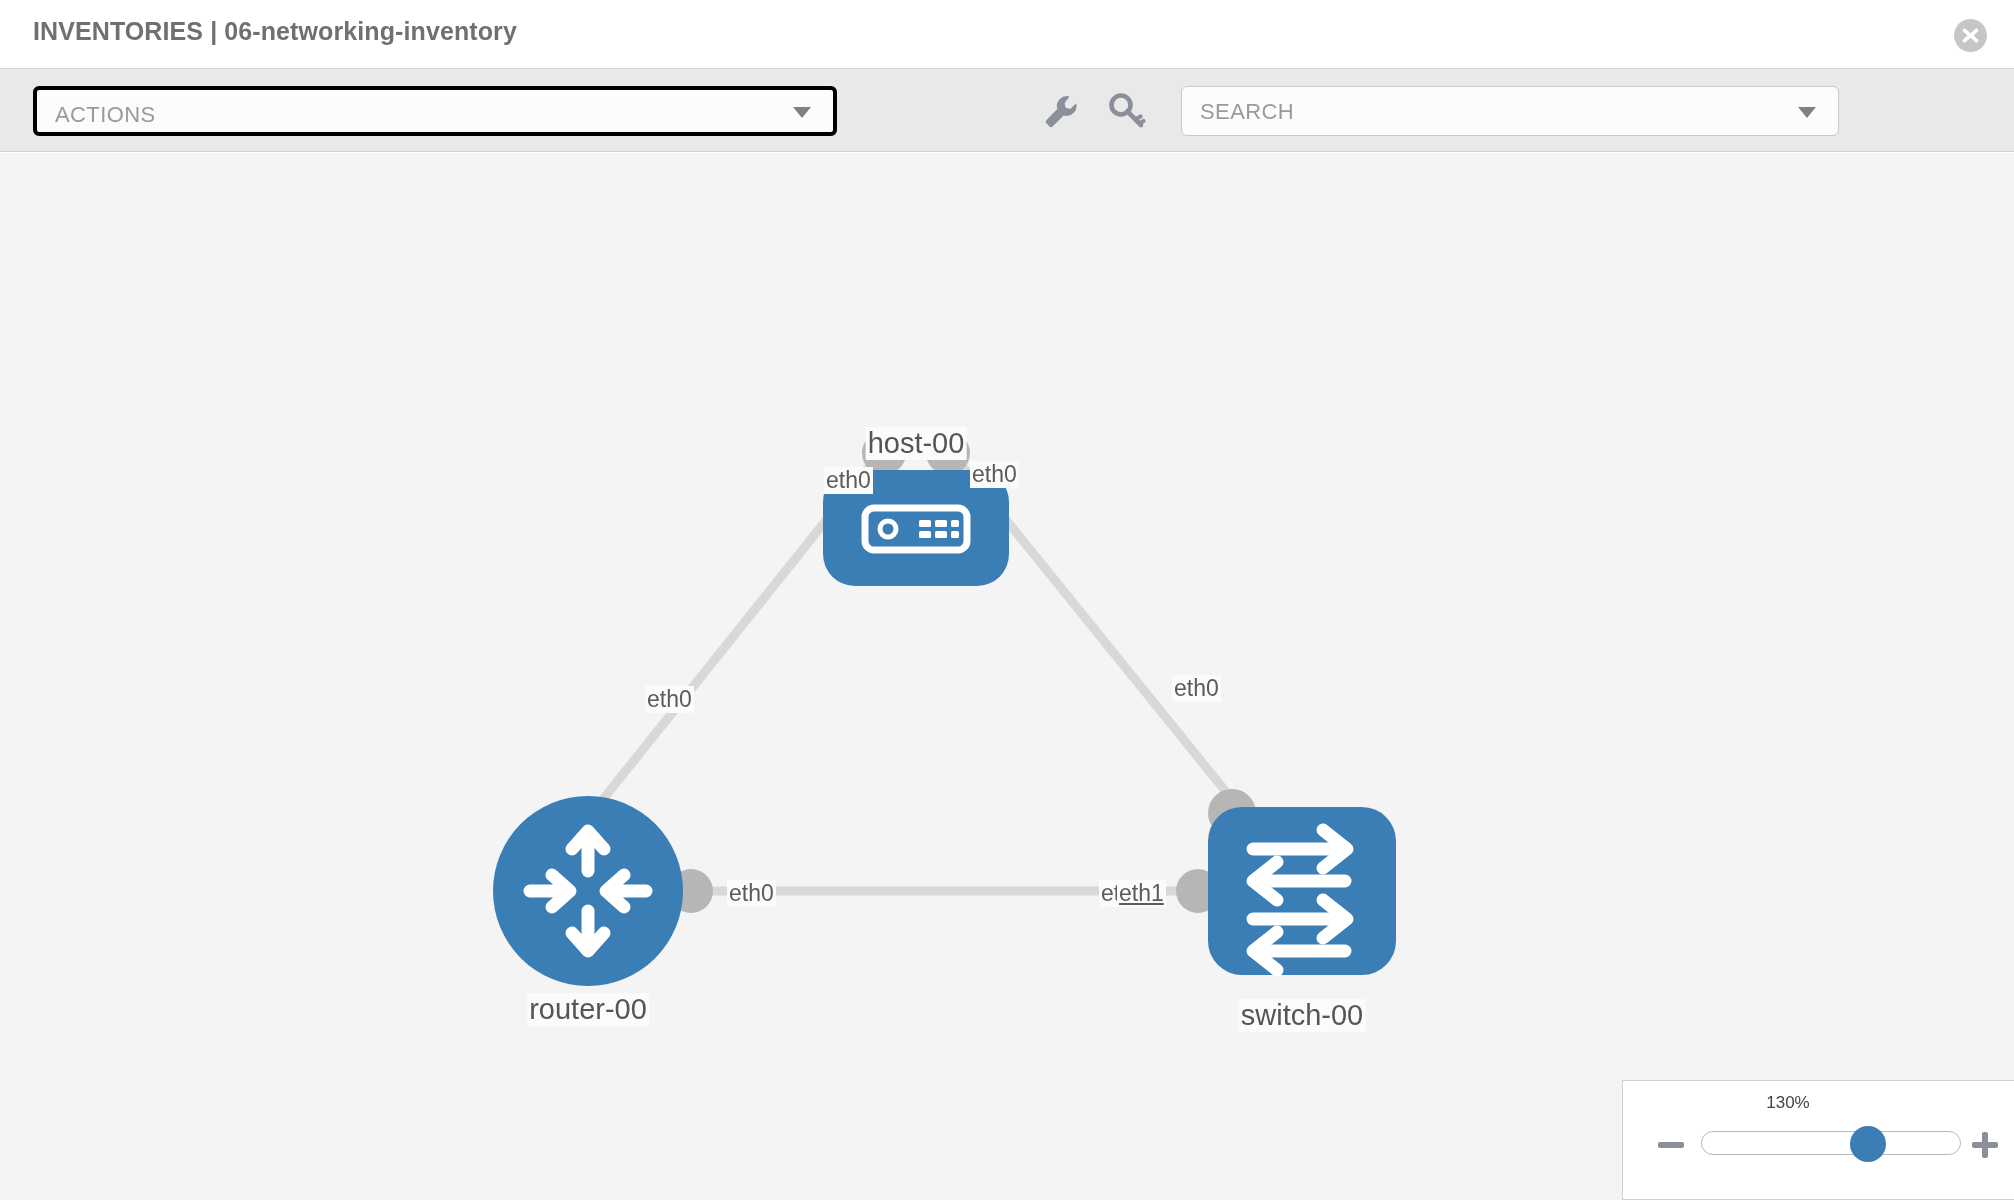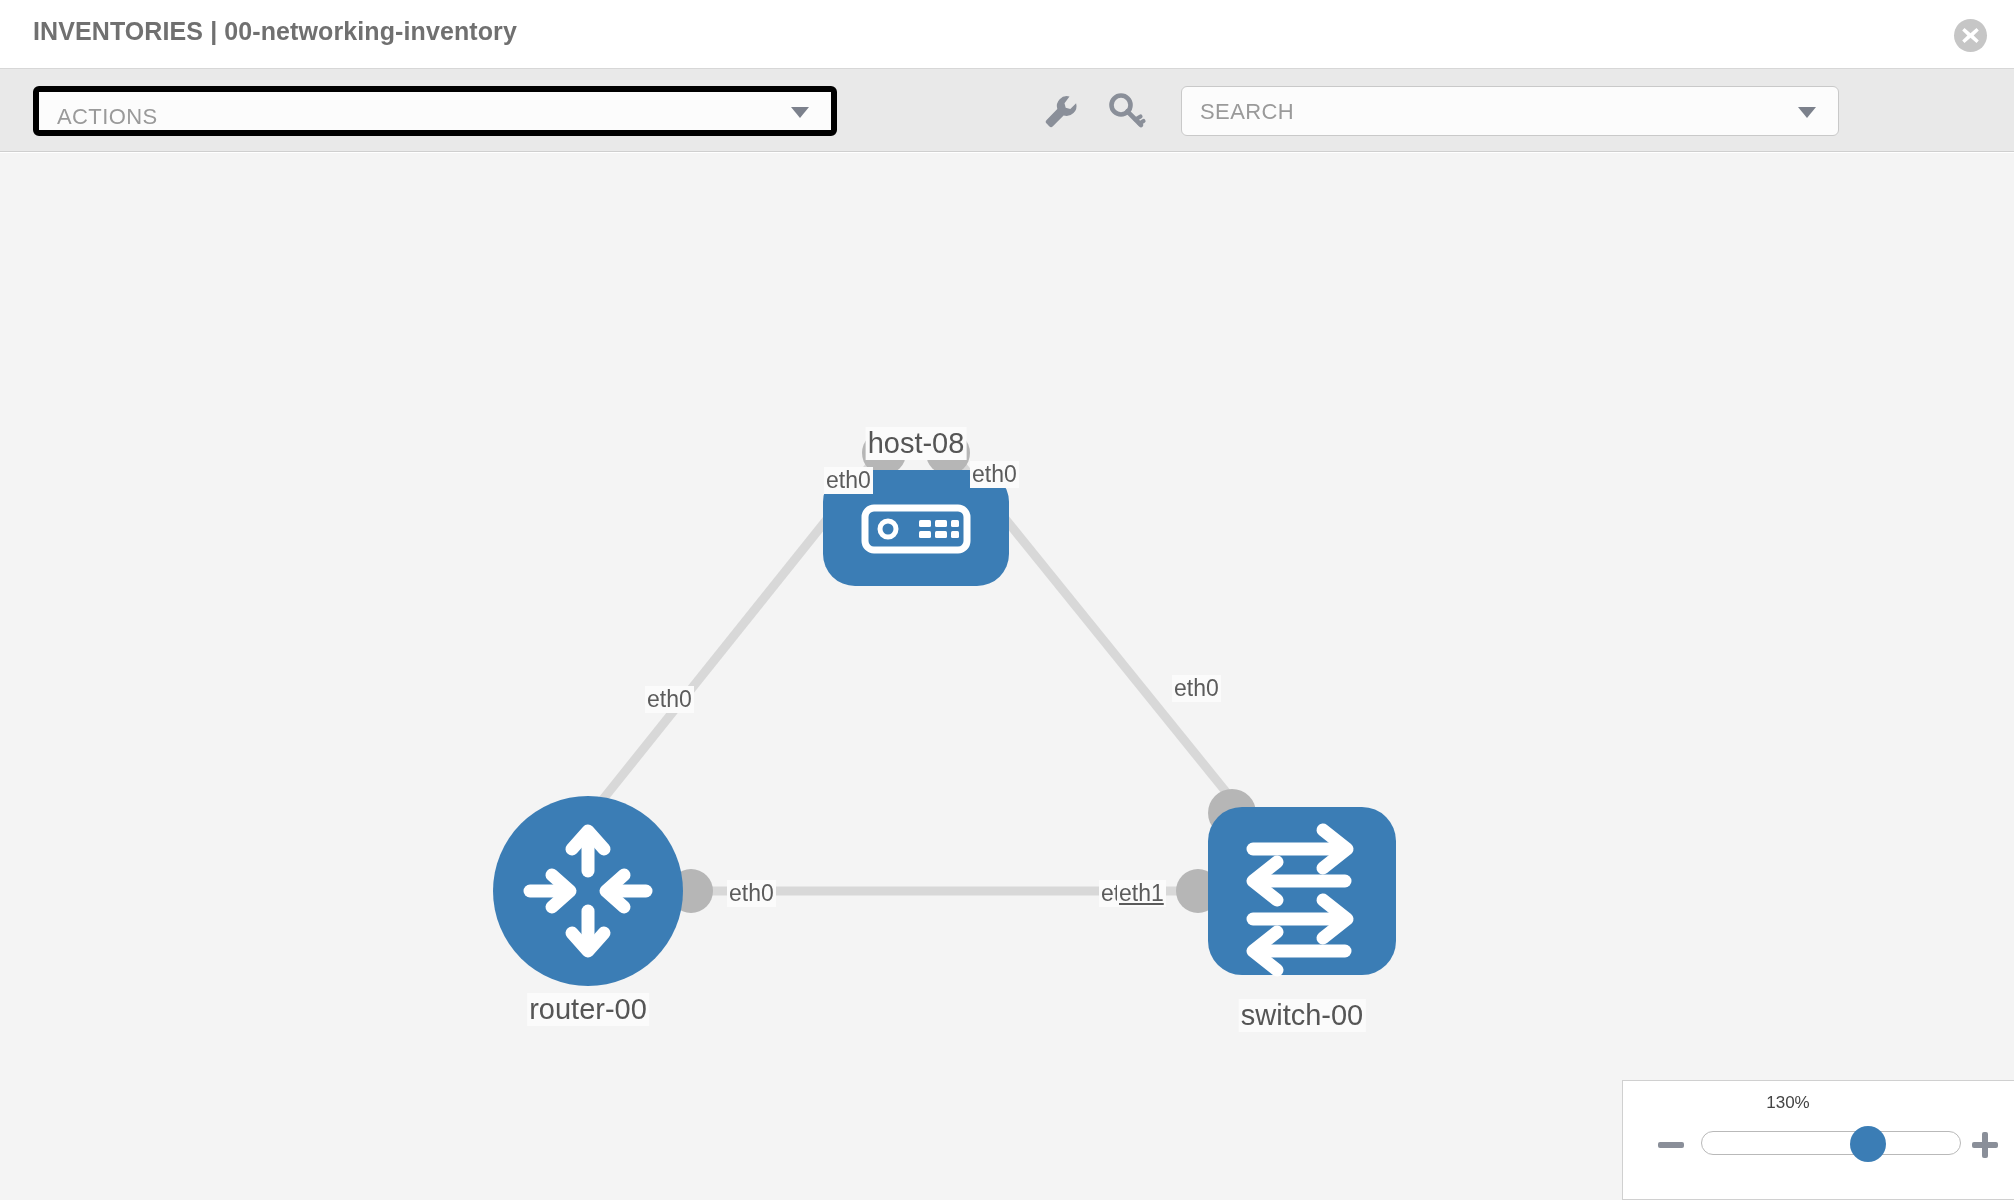--- a/index.html
+++ b/index.html
@@ -52,21 +52,21 @@
     left: 0; top: 69px;
     width: 2014px; height: 83px;
     background: #e9e9e9;
     border-bottom: 1px solid #cfcfcf;
   }
   .actions-select {
     position: absolute;
     left: 33px; top: 17px;
     width: 804px; height: 50px;
     background: #fcfcfc;
-    border: 6px solid #000000;
+    border: 4px solid #000000;
     border-radius: 6px;
     cursor: pointer;
   }
   .actions-select .label {
     position: absolute;
     left: 18px; top: 12px;
     font-size: 22px;
     color: #9a9a9a;
     letter-spacing: 0.4px;
   }
@@ -182,21 +182,21 @@
     background: #3b7db5;
     cursor: grab;
   }
 </style>
 </head>
 <body>
 
 <div id="app">
 
   <div class="header">
-    <div class="header-title">INVENTORIES | 00-networking-inventory</div>
+    <div class="header-title">INVENTORIES | 06-networking-inventory</div>
 
     <div class="close-btn">
       <svg width="33" height="33" viewBox="0 0 33 33">
         <path d="M10.5 9 L16.5 14.2 L22.5 9 L24.8 11.4 L19.6 16.5 L24.8 21.6 L22.5 24 L16.5 18.8 L10.5 24 L8.2 21.6 L13.4 16.5 L8.2 11.4 Z" fill="#ffffff"></path>
       </svg>
     </div>
   </div>
 
   <div class="toolbar">
 
@@ -294,21 +294,21 @@
 
           <path d="M1253 766 L1343 766"></path>
           <path d="M1323 747 L1347 766 L1323 785"></path>
 
           <path d="M1345 798 L1257 798"></path>
           <path d="M1277 779 L1253 798 L1277 817"></path>
         </g>
       </g>
     </svg>
 
-    <div class="node-label" style="left:916px; top:274px;">host-08</div>
+    <div class="node-label" style="left:916px; top:274px;">host-00</div>
 
     <div class="node-label" style="left:588px; top:840px;">router-00</div>
 
     <div class="node-label" style="left:1302px; top:840px;margin-top:6px;">switch-00</div>
 
     <div class="iface-label" style="left:824px; top:314px;">eth0</div>
 
     <div class="iface-label" style="left:970px; top:308px;">eth0</div>
 
     <div class="iface-label" style="left:645px; top:533px;">eth0</div>

